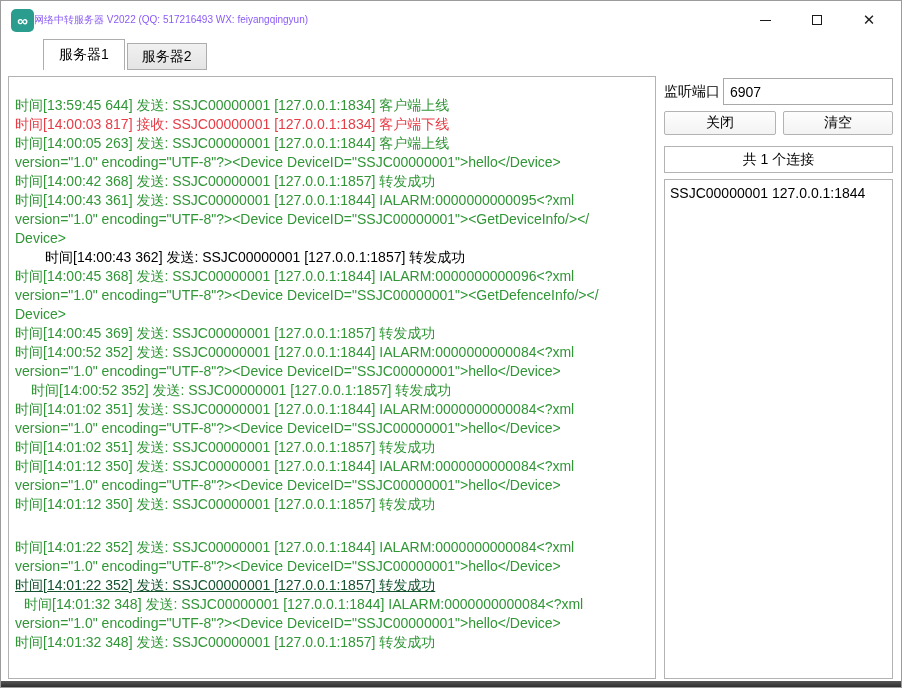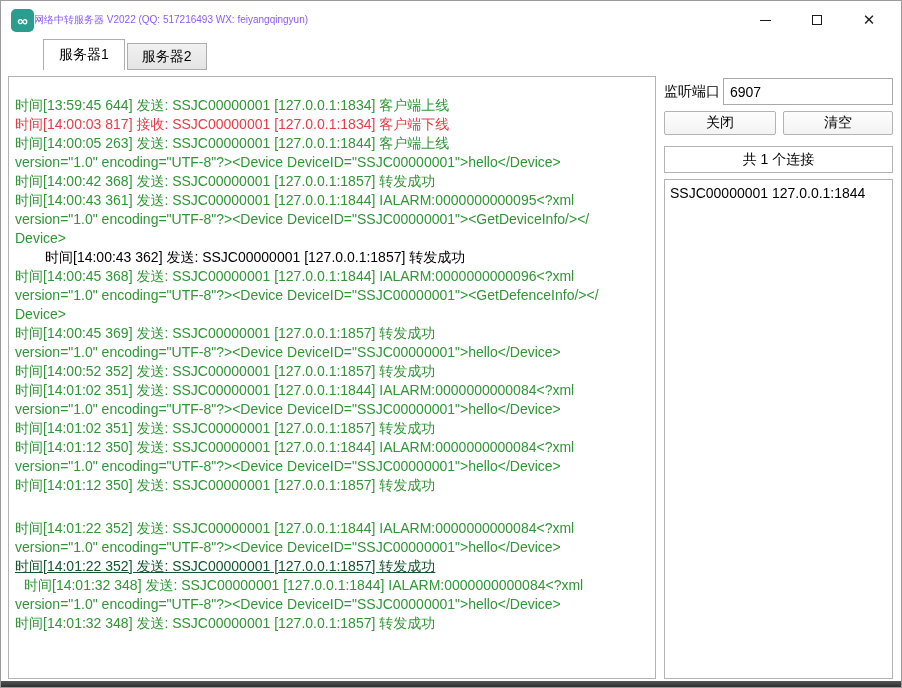--- a/index.html
+++ b/index.html
@@ -147,22 +147,23 @@
       <div class="log-line" style="color: rgb(48, 150, 54);">version="1.0" encoding="UTF-8"?&gt;&lt;Device DeviceID="SSJC00000001"&gt;hello&lt;/Device&gt;</div>
       <div class="log-line" style="color: rgb(48, 150, 54);">时间[14:00:42 368] 发送: SSJC00000001 [127.0.0.1:1857] 转发成功</div>
       <div class="log-line" style="color: rgb(48, 150, 54);">时间[14:00:43 361] 发送: SSJC00000001 [127.0.0.1:1844] IALARM:0000000000095&lt;?xml</div>
       <div class="log-line" style="color: rgb(48, 150, 54);">version="1.0" encoding="UTF-8"?&gt;&lt;Device DeviceID="SSJC00000001"&gt;&lt;GetDeviceInfo/&gt;&lt;/</div>
       <div class="log-line" style="color: rgb(48, 150, 54);">Device&gt;</div>
       <div class="log-line" style="color: #000000; margin-left: 30px;">时间[14:00:43 362] 发送: SSJC00000001 [127.0.0.1:1857] 转发成功</div>
       <div class="log-line" style="color: rgb(48, 150, 54);">时间[14:00:45 368] 发送: SSJC00000001 [127.0.0.1:1844] IALARM:0000000000096&lt;?xml</div>
       <div class="log-line" style="color: rgb(48, 150, 54);">version="1.0" encoding="UTF-8"?&gt;&lt;Device DeviceID="SSJC00000001"&gt;&lt;GetDefenceInfo/&gt;&lt;/</div>
       <div class="log-line" style="color: rgb(48, 150, 54);">Device&gt;</div>
       <div class="log-line" style="color: rgb(48, 150, 54);">时间[14:00:45 369] 发送: SSJC00000001 [127.0.0.1:1857] 转发成功</div>
+      <div class="log-line" style="color: rgb(48, 150, 54);">时间[14:00:52 352] 发送: SSJC00000001 [127.0.0.1:1844] IALARM:0000000000084&lt;?xml</div>
       <div class="log-line" style="color: rgb(48, 150, 54);">version="1.0" encoding="UTF-8"?&gt;&lt;Device DeviceID="SSJC00000001"&gt;hello&lt;/Device&gt;</div>
-      <div class="log-line" style="color: rgb(48, 150, 54);">时间[14:00:52 352] 发送: SSJC00000001 [127.0.0.1:1857] 转发成功</div>
+      <div class="log-line" style="color: rgb(48, 150, 54); margin-left: 16px;">时间[14:00:52 352] 发送: SSJC00000001 [127.0.0.1:1857] 转发成功</div>
       <div class="log-line" style="color: rgb(48, 150, 54);">时间[14:01:02 351] 发送: SSJC00000001 [127.0.0.1:1844] IALARM:0000000000084&lt;?xml</div>
       <div class="log-line" style="color: rgb(48, 150, 54);">version="1.0" encoding="UTF-8"?&gt;&lt;Device DeviceID="SSJC00000001"&gt;hello&lt;/Device&gt;</div>
       <div class="log-line" style="color: rgb(48, 150, 54);">时间[14:01:02 351] 发送: SSJC00000001 [127.0.0.1:1857] 转发成功</div>
       <div class="log-line" style="color: rgb(48, 150, 54);">时间[14:01:12 350] 发送: SSJC00000001 [127.0.0.1:1844] IALARM:0000000000084&lt;?xml</div>
       <div class="log-line" style="color: rgb(48, 150, 54);">version="1.0" encoding="UTF-8"?&gt;&lt;Device DeviceID="SSJC00000001"&gt;hello&lt;/Device&gt;</div>
       <div class="log-line" style="color: rgb(48, 150, 54);">时间[14:01:12 350] 发送: SSJC00000001 [127.0.0.1:1857] 转发成功</div>
       <div class="log-line" style="color: rgb(48, 150, 54); margin-top: 24px;">时间[14:01:22 352] 发送: SSJC00000001 [127.0.0.1:1844] IALARM:0000000000084&lt;?xml</div>
       <div class="log-line" style="color: rgb(48, 150, 54);">version="1.0" encoding="UTF-8"?&gt;&lt;Device DeviceID="SSJC00000001"&gt;hello&lt;/Device&gt;</div>
       <div class="log-line" style="color: #14532d; text-decoration: underline;">时间[14:01:22 352] 发送: SSJC00000001 [127.0.0.1:1857] 转发成功</div>
       <div class="log-line" style="color: rgb(48, 150, 54); padding-left: 9px;">时间[14:01:32 348] 发送: SSJC00000001 [127.0.0.1:1844] IALARM:0000000000084&lt;?xml</div>

